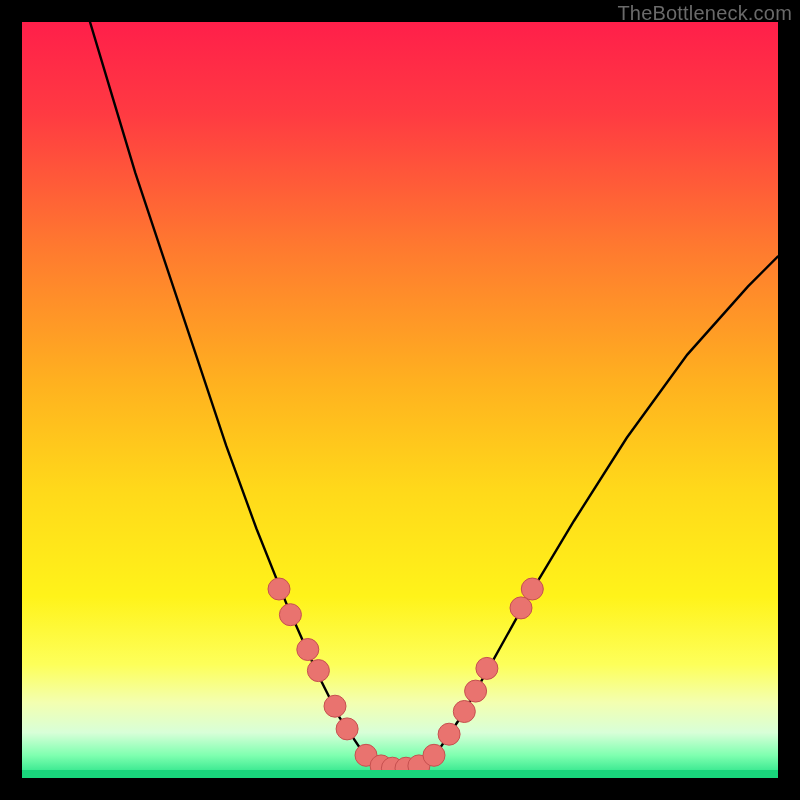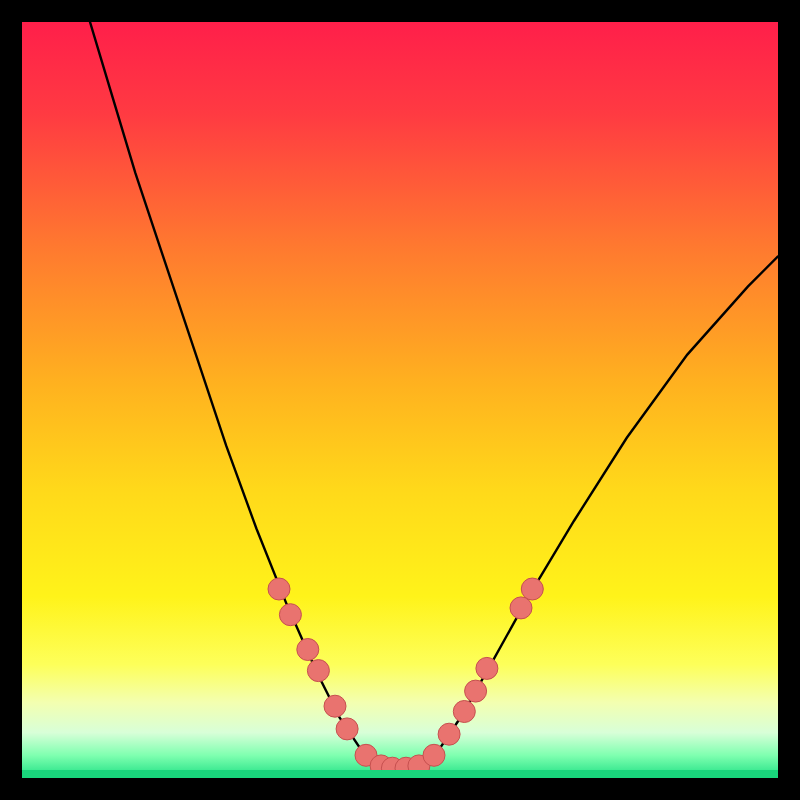--- a/index.html
+++ b/index.html
@@ -38,20 +38,21 @@
     right: 8px;
     color: #6a6a6a;
     font-size: 20px;
     font-weight: 500;
     letter-spacing: 0.2px;
   }
 </style>
 </head>
 <body>
 <div class="frame">
+  <div class="watermark">TheBottleneck.com</div>
   <div class="plot">
     <svg viewBox="0 0 756 756" preserveAspectRatio="none">
       <defs>
         <linearGradient id="bg" x1="0" y1="0" x2="0" y2="1">
           <stop id="g0" offset="0%" stop-color="#ff1f4a"></stop>
           <stop id="g1" offset="12%" stop-color="#ff3a42"></stop>
           <stop id="g2" offset="30%" stop-color="#ff7a2f"></stop>
           <stop id="g3" offset="48%" stop-color="#ffb21f"></stop>
           <stop id="g4" offset="62%" stop-color="#ffd91a"></stop>
           <stop id="g5" offset="76%" stop-color="#fff31a"></stop>

